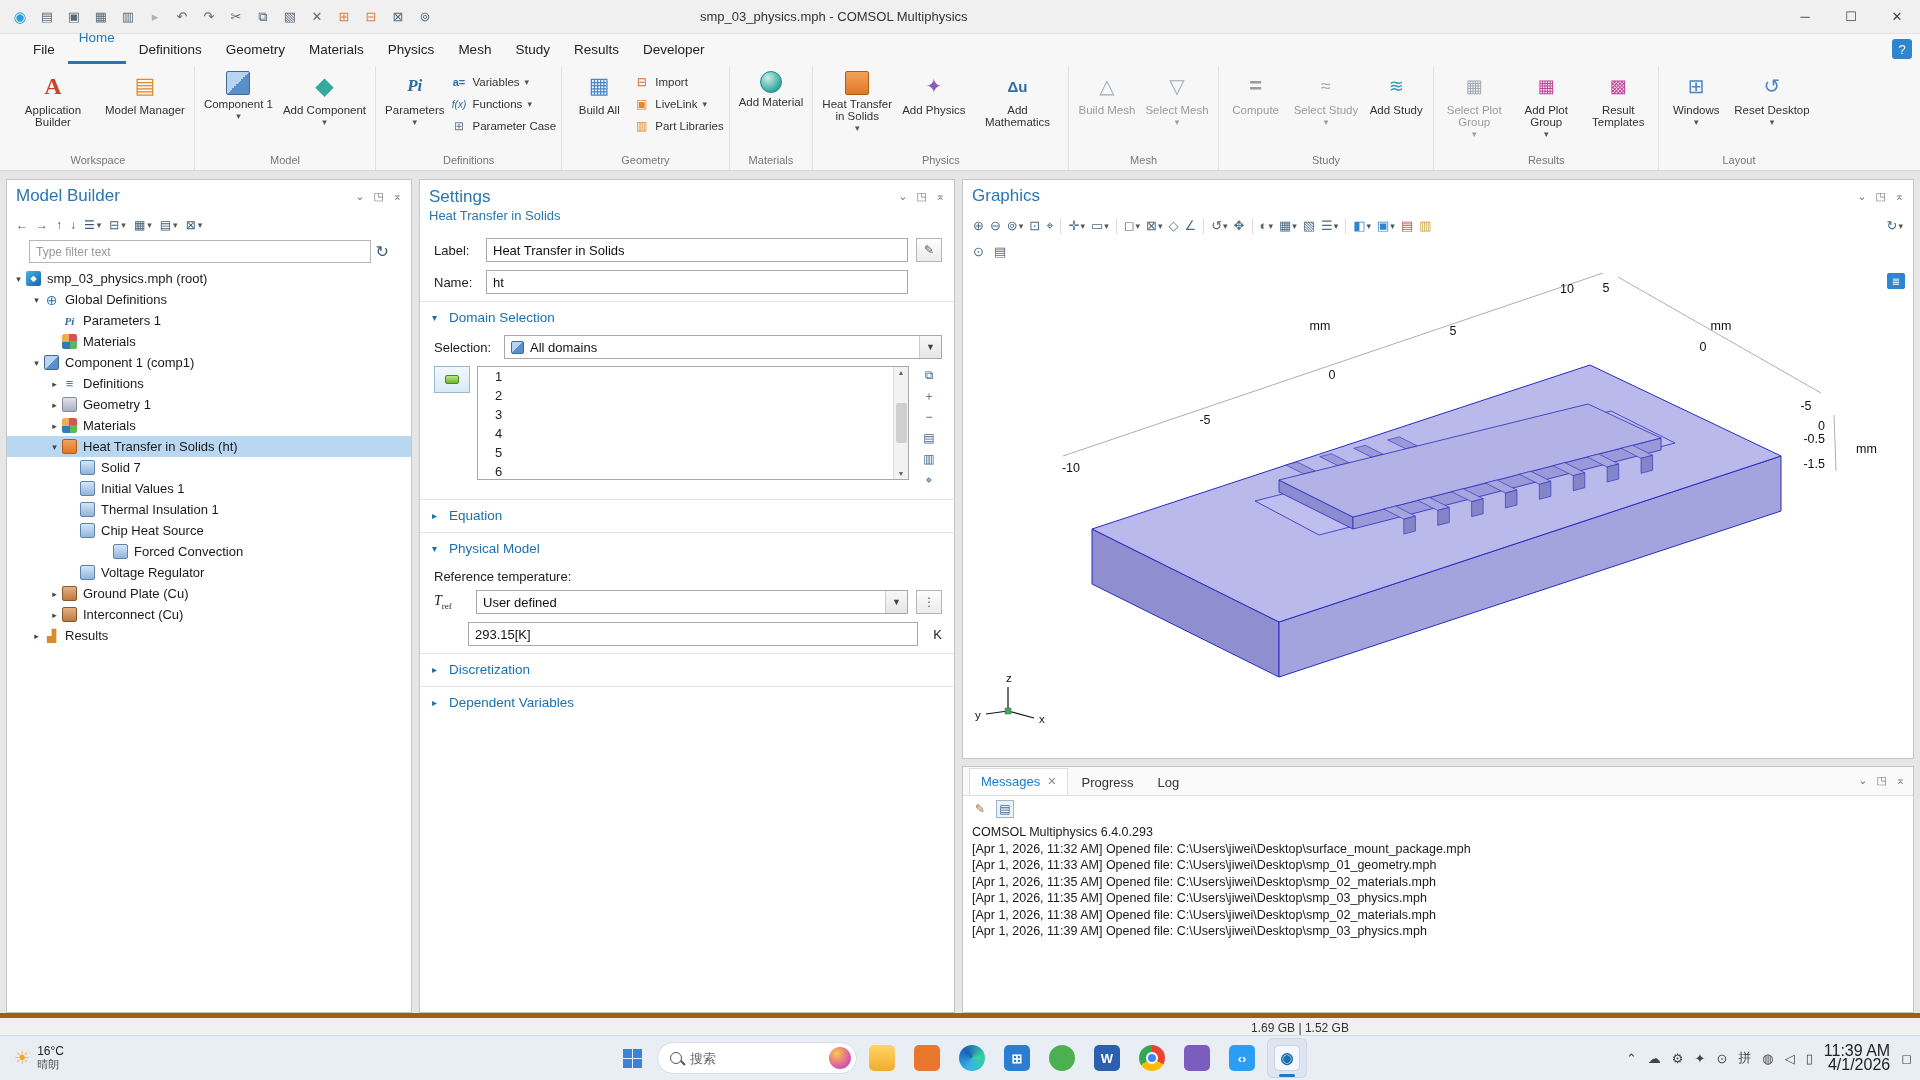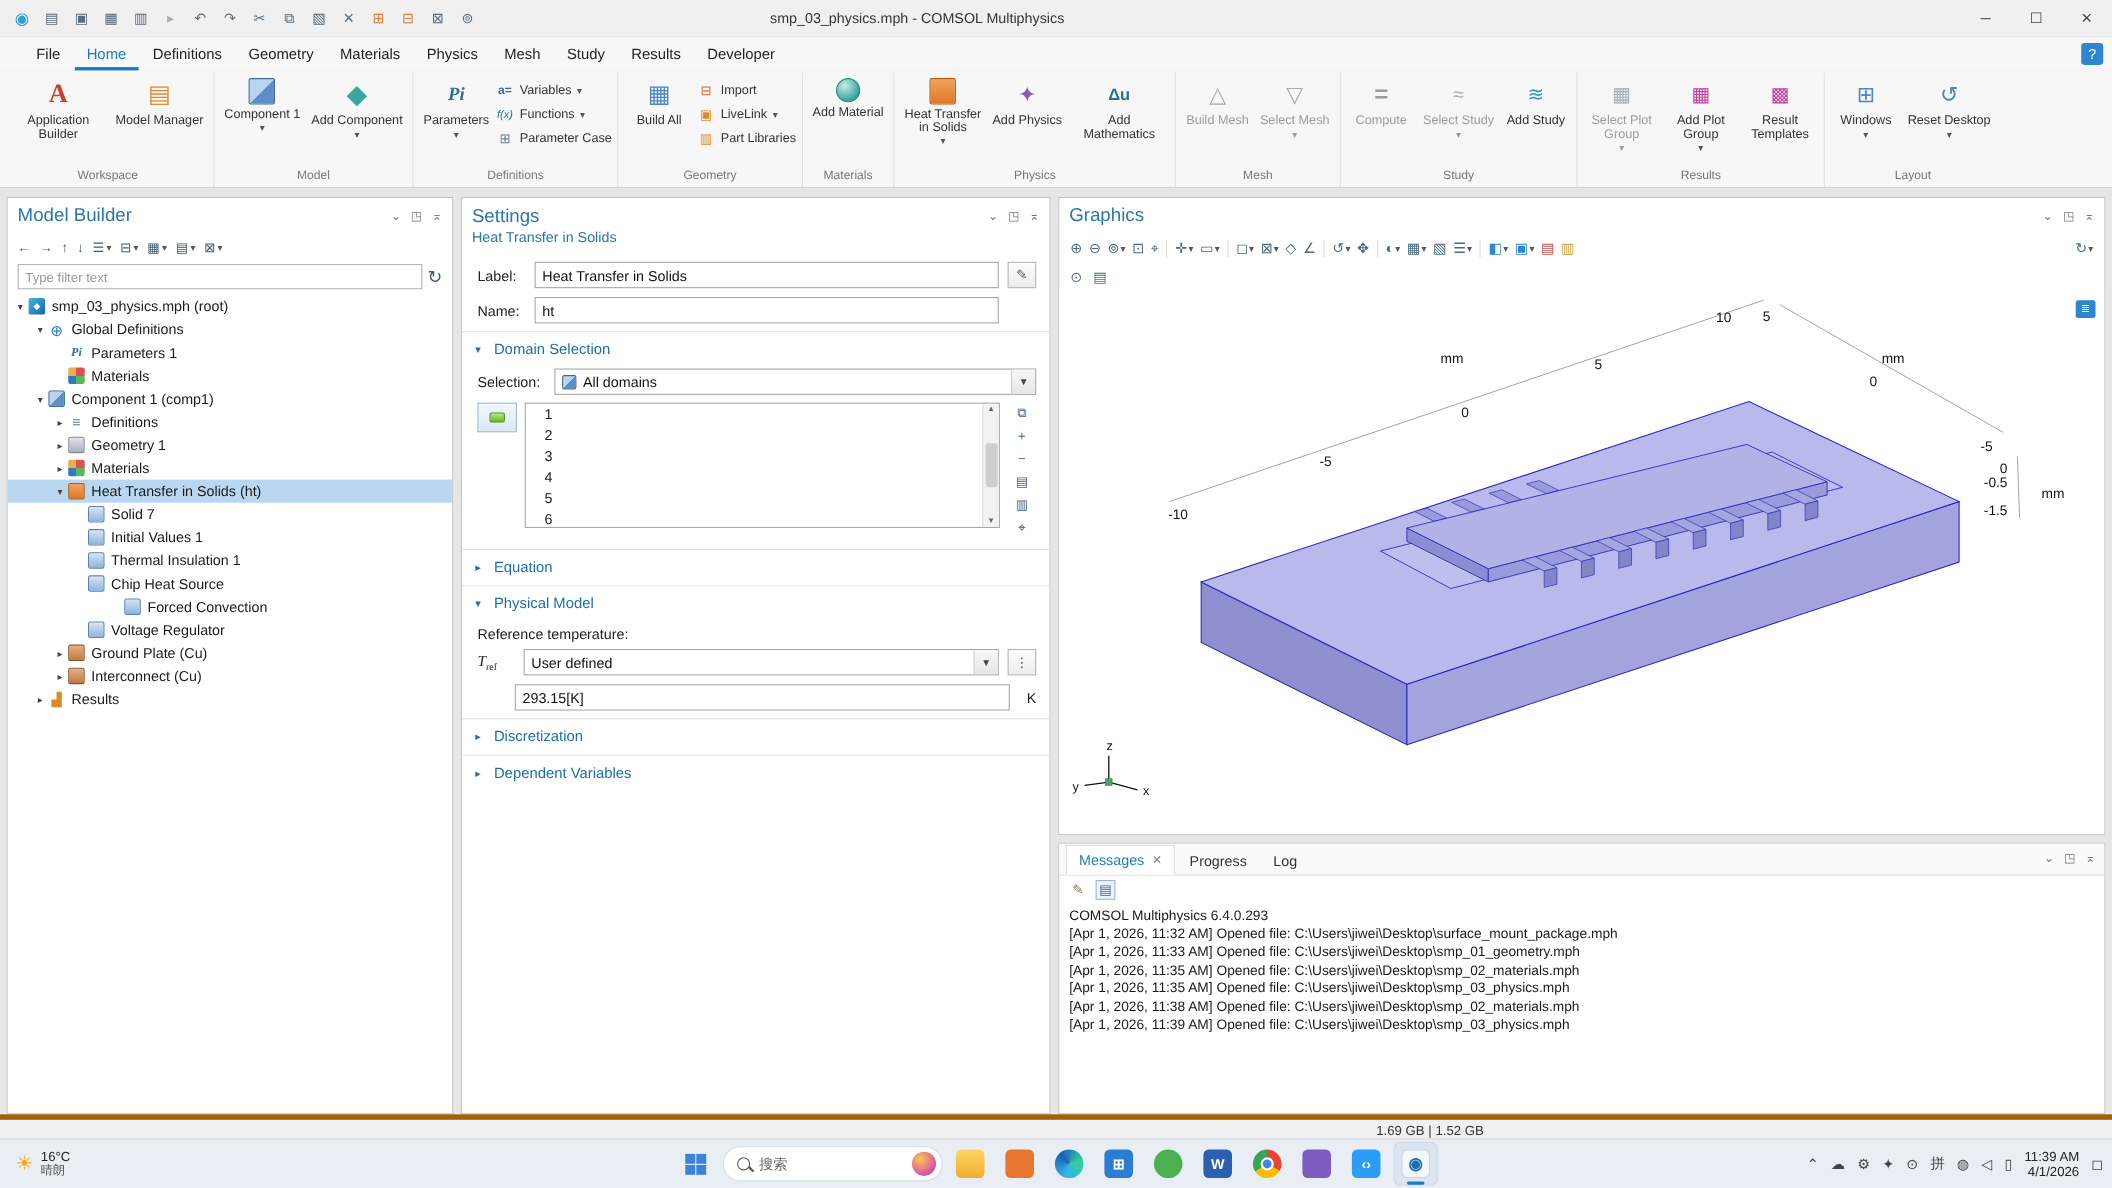--- a/index.html
+++ b/index.html
@@ -15,21 +15,21 @@
     font-size:13px; color:#5a6b7a; }
   .title-text { position:absolute; left:700px; top:9px; font-size:13px; color:#333; }
   .win-controls { margin-left:auto; display:flex; height:100%; }
   .win-btn { width:46px; height:100%; display:flex; align-items:center; justify-content:center;
     font-size:13px; color:#444; }
 
   
   .menubar { height:30px; background:#f7f7f7; display:flex; align-items:flex-end; padding-left:22px;
     gap:2px; position:relative; }
   .menu-item { padding:5px 11px 7px; font-size:13.5px; color:#222; }
-  .menu-item.active { color:#1b7ac2; border-bottom:3px solid #1b7ac2; padding-bottom:4px; }
+  .menu-item.active { color:#1b7ac2; border-bottom:3px solid #1b7ac2; padding-bottom:16px; }
   .help-btn { position:absolute; right:8px; top:5px; width:20px; height:20px; background:#2e86d0;
     color:#fff; border-radius:3px; font-size:13px; display:flex; align-items:center; justify-content:center; }
 
   
   .ribbon { height:107px; background:#f7f7f7; border-bottom:1px solid #d5d5d5; display:flex;
     padding:2px 2px 0; }
   .rgroup { display:flex; flex-direction:column; border-right:1px solid #e2e2e2; padding:0 5px; }
   .rgroup-body { flex:1; display:flex; align-items:flex-start; gap:2px; }
   .rgroup-label { height:18px; text-align:center; font-size:11px; color:#777; padding-top:2px; }
   .rbtn-big { min-width:64px; max-width:92px; display:flex; flex-direction:column; align-items:center;
@@ -52,21 +52,21 @@
   .panel-graphics { height:580px; }
   .panel-messages { flex:1; }
   .phead { height:32px; display:flex; align-items:center; padding:0 9px; flex:none; }
   .phead-title { font-size:17px; color:#2a76b0; }
   .phead-icons { margin-left:auto; display:flex; gap:9px; color:#777; font-size:11px; }
 
   
   .mb-toolbar { height:26px; display:flex; align-items:center; gap:8px; padding:0 9px;
     font-size:12px; color:#3c5a77; flex:none; }
   .mb-ti { display:flex; align-items:center; gap:2px; }
-  .mb-filter { margin:2px 9px 5px; display:flex; align-items:center; gap:5px; flex:none; }
+  .mb-filter { margin:2px 22px 5px; display:flex; align-items:center; gap:5px; flex:none; }
   .mb-filter input { flex:1; height:23px; border:1px solid #b5b5b5; padding:0 6px; font-size:12px;
     color:#333; outline:none; }
   .mb-filter input::placeholder { color:#9a9a9a; }
   .tree { flex:1; overflow:hidden; font-size:13px; color:#1a1a1a; }
   .trow { height:21px; display:flex; align-items:center; }
   .trow.sel { background:#b9d7f1; }
   .tw { width:15px; text-align:center; font-size:9px; color:#444; flex:none; }
   .tico { width:15px; height:15px; border-radius:2px; margin-right:6px; display:flex;
     align-items:center; justify-content:center; font-size:11px; flex:none; }
   .tlabel { white-space:nowrap; }
@@ -167,21 +167,21 @@
   .appic { width:26px; height:26px; border-radius:5px; display:flex; align-items:center;
     justify-content:center; color:#fff; font-size:13px; font-weight:bold; }
   .ic-folder { background:linear-gradient(#ffd565,#f0ad2d); }
   .ic-edge { border-radius:50%; background:conic-gradient(from 200deg,#35b3e5,#1b5fb8,#35d0a0,#35b3e5); }
   .ic-chrome { border-radius:50%; background:conic-gradient(#ea4335 0 33%,#fbbc05 0 66%,#34a853 0 100%); position:relative; }
   .ic-chrome::after { content:""; position:absolute; inset:7px; background:#4285f4; border:2px solid #fff; border-radius:50%; }
   .ic-comsol { background:#f4f7fb; border:1px solid #c9d4e0; color:#1b6fae; font-size:15px; }
   .tb-tray { position:absolute; right:8px; display:flex; align-items:center; gap:11px; height:100%;
     font-size:13px; color:#333; }
   .trayic { font-size:13px; color:#444; }
-  .clock { text-align:right; font-size:12px; line-height:14px; color:#222; }
+  .clock { text-align:right; font-size:16px; line-height:14px; color:#222; }
 </style>
 </head>
 <body>
 
 <div class="window">
 
   <div class="titlebar">
     <div class="qat">
       <span class="tbi" style="color:#2a9fd8;font-size:15px">◉</span>
       <span class="tbi">▤</span>

